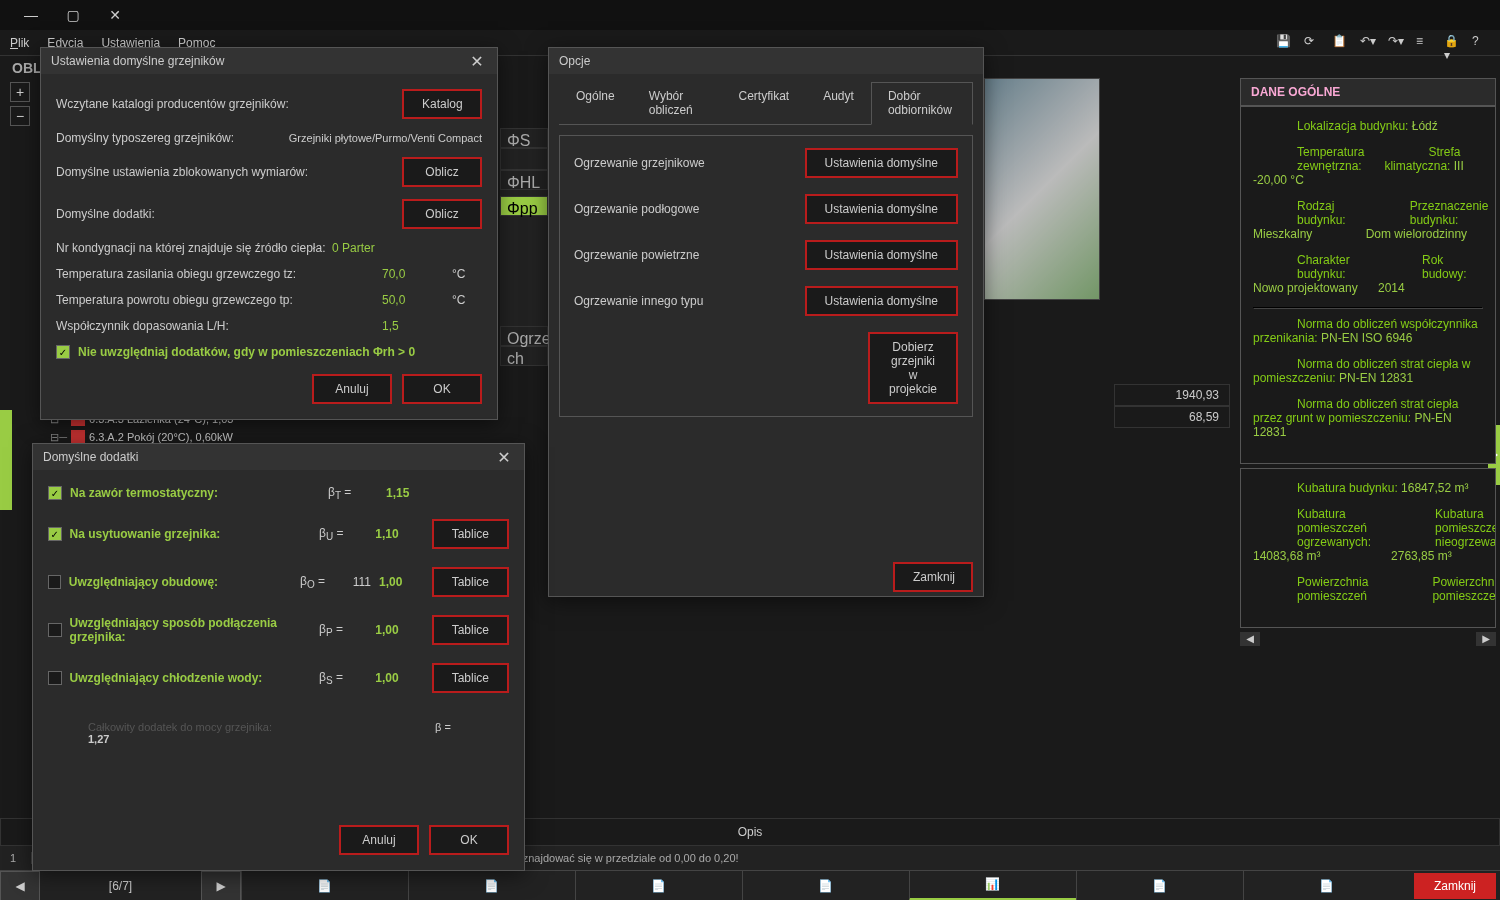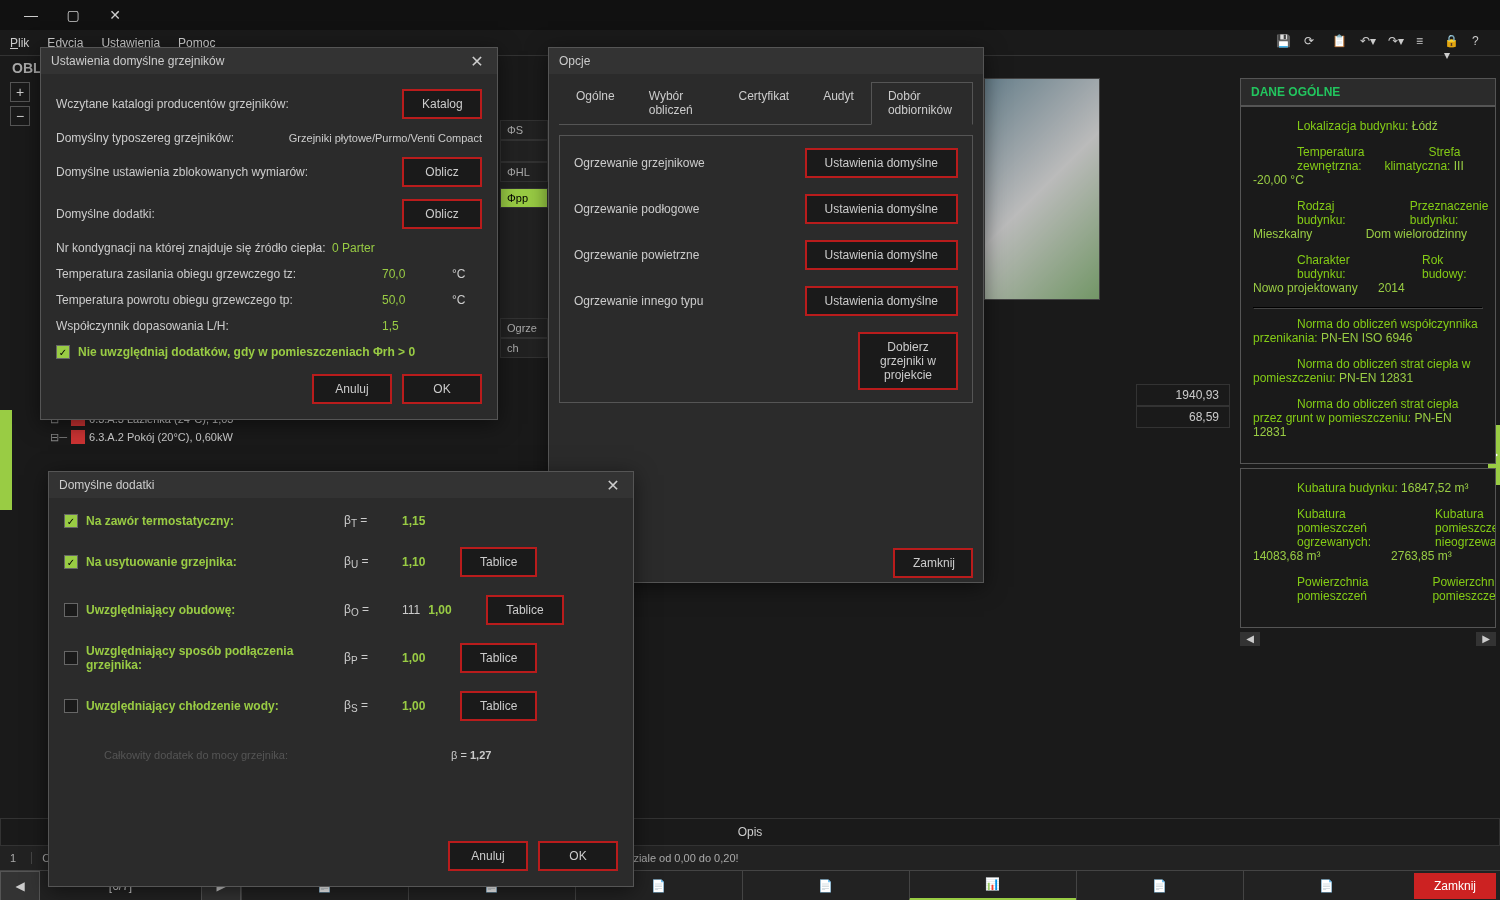--- a/index.html
+++ b/index.html
@@ -25,27 +25,27 @@
 .modal-unit { color: #ccc; min-width: 30px; }
 .btn { background: #1a1a1a; border: 2px solid #b91c1c; color: #ccc; padding: 6px 18px; cursor: pointer; font-size: 12px; }
 .btn-row { display: flex; gap: 10px; justify-content: flex-end; margin-top: 15px; }
 .checkbox-row { display: flex; align-items: center; gap: 8px; font-size: 12px; margin-bottom: 10px; }
 .checkbox { width: 14px; height: 14px; border: 1px solid #666; background: #1a1a1a; cursor: pointer; display: flex; align-items: center; justify-content: center; }
 .checkbox.checked { background: #9c4; color: #000; font-size: 10px; }
 .check-label { cursor: pointer; }
 .check-label.green { color: #9c4; font-weight: bold; }
 .dialog2 { left: 40px; top: 47px; width: 458px; }
 .dialog3 { left: 548px; top: 47px; width: 436px; }
-.dialog4 { left: 48px; top: 443px; width: 586px; margin-top: 28px; }
+.dialog4 { left: 32px; top: 443px; width: 493px; }
 .tabs { display: flex; border-bottom: 1px solid #555; }
 .tab { padding: 6px 16px; color: #ccc; font-size: 12px; cursor: pointer; border: 1px solid transparent; }
 .tab.active { background: #2b2b2b; border: 1px solid #555; border-bottom: 1px solid #2b2b2b; margin-bottom: -1px; }
 .options-row { display: flex; align-items: center; justify-content: space-between; padding: 8px 10px; font-size: 12px; }
 .right-panel { position: absolute; right: 4px; top: 78px; width: 256px; }
-.panel-section-header { background: #2b2b2b; padding: 6px 10px; font-size: 12px; color: #22c55e; border: 1px solid #555; font-weight: bold; }
+.panel-section-header { background: #2b2b2b; padding: 6px 10px; font-size: 12px; color: #f9a8d4; border: 1px solid #555; font-weight: bold; }
 .panel-section { background: #1a1a1a; border: 1px solid #555; padding: 12px; font-size: 12px; margin-bottom: 4px; max-height: 262px; overflow: hidden; }
 .panel-row { margin-bottom: 12px; }
 .panel-label { color: #84cc16; margin-left: 44px; }
 .panel-value { color: #9c4; }
 .panel-grid { display: flex; gap: 20px; margin-bottom: 12px; }
 .panel-col { flex: 1; }
 .footer { position: absolute; bottom: 0; left: 0; right: 0; }
 .opis-bar { background: #1a1a1a; border: 1px solid #333; text-align: center; padding: 6px; font-size: 12px; color: #ccc; }
 .warn-row { display: flex; align-items: center; gap: 10px; padding: 6px 10px; font-size: 11px; color: #aaa; background: #222; }
 .warn-sep { border-right: 1px solid #444; padding-right: 15px; }
@@ -58,28 +58,28 @@
 .close-btn { background: #c22; color: #fff; padding: 6px 20px; margin: 0 4px; cursor: pointer; font-size: 12px; }
 .tree-area { position: absolute; left: 50px; top: 410px; font-size: 11px; color: #ccc; }
 .tree-row { display: flex; align-items: center; gap: 4px; padding: 2px 0; }
 .tree-icon { width: 14px; height: 14px; background: #c33; }
 .side-arrow-left { position: absolute; left: 0; top: 410px; width: 12px; height: 100px; background: #9c4; cursor: pointer; }
 .side-arrow-right { position: absolute; right: 0; top: 425px; width: 12px; height: 60px; background: #9c4; cursor: pointer; }
 .side-arrow-left::after, .side-arrow-right::after { content: ''; position: absolute; top: 50%; left: 50%; transform: translate(-50%, -50%); width: 0; height: 0; }
 .side-arrow-right::after { border-top: 6px solid transparent; border-bottom: 6px solid transparent; border-left: 8px solid #fff; }
 .bg-3d { position: absolute; left: 984px; top: 78px; width: 116px; height: 222px; background: linear-gradient(135deg, #8ab 0%, #fff 50%, #9c8 100%); border: 1px solid #555; opacity: 0.7; }
 .bg-numbers { position: absolute; right: 270px; top: 384px; font-size: 12px; color: #ccc; text-align: right; }
-.bg-numbers div { padding: 3px 10px; border: 1px solid #333; width: 94px; background: #1a1a1a; }
+.bg-numbers div { padding: 3px 10px; border: 1px solid #333; width: 116px; background: #1a1a1a; }
 .obl-label { position: absolute; left: 12px; top: 60px; font-size: 14px; color: #aaa; font-weight: bold; }
 .left-icons { position: absolute; left: 10px; top: 82px; display: flex; flex-direction: column; gap: 4px; }
 .left-icon { width: 20px; height: 20px; border: 1px solid #555; cursor: pointer; display: flex; align-items: center; justify-content: center; color: #ccc; font-size: 14px; }
 .beta-cell { width: 50px; font-size: 12px; color: #ccc; }
 .beta-val { width: 50px; font-size: 12px; color: #9c4; font-weight: bold; }
 .faded-text { color: #555; font-size: 11px; padding: 10px 40px; }
-.bg-col-labels { position: absolute; left: 500px; top: 120px; font-size: 11px; color: #aaa; width: 48px; }
+.bg-col-labels { position: absolute; left: 500px; top: 128px; font-size: 16px; color: #aaa; width: 48px; }
 .bg-col-labels div { padding: 3px 6px; border: 1px solid #333; margin-bottom: 0; height: 20px; background: #222; }
 .bg-col-labels .lit { background: #9c4; color: #000; }
 .scroll-arrow { width: 20px; height: 14px; background: #333; color: #ccc; text-align: center; font-size: 10px; line-height: 14px; cursor: pointer; }
 </style>
 </head>
 <body>
 
 <div class="titlebar">
   <div class="titlebar-controls">
     <div class="win-btn">—</div>
@@ -223,21 +223,21 @@
       <div class="options-row">
         <span>Ogrzewanie powietrzne</span>
         <button class="btn">Ustawienia domyślne</button>
       </div>
       <div class="options-row">
         <span>Ogrzewanie innego typu</span>
         <button class="btn">Ustawienia domyślne</button>
       </div>
       <div class="options-row">
         <span></span>
-        <button class="btn" style="width:100px;text-align:center">Dobierz grzejniki w projekcie</button>
+        <button class="btn" style="width:90px;text-align:center">Dobierz grzejniki w projekcie</button>
       </div>
     </div>
     <div class="btn-row" style="margin-top:145px">
       <button class="btn" style="width:80px">Zamknij</button>
     </div>
   </div>
 </div>
 
 <div class="modal dialog4">
   <div class="modal-header">

